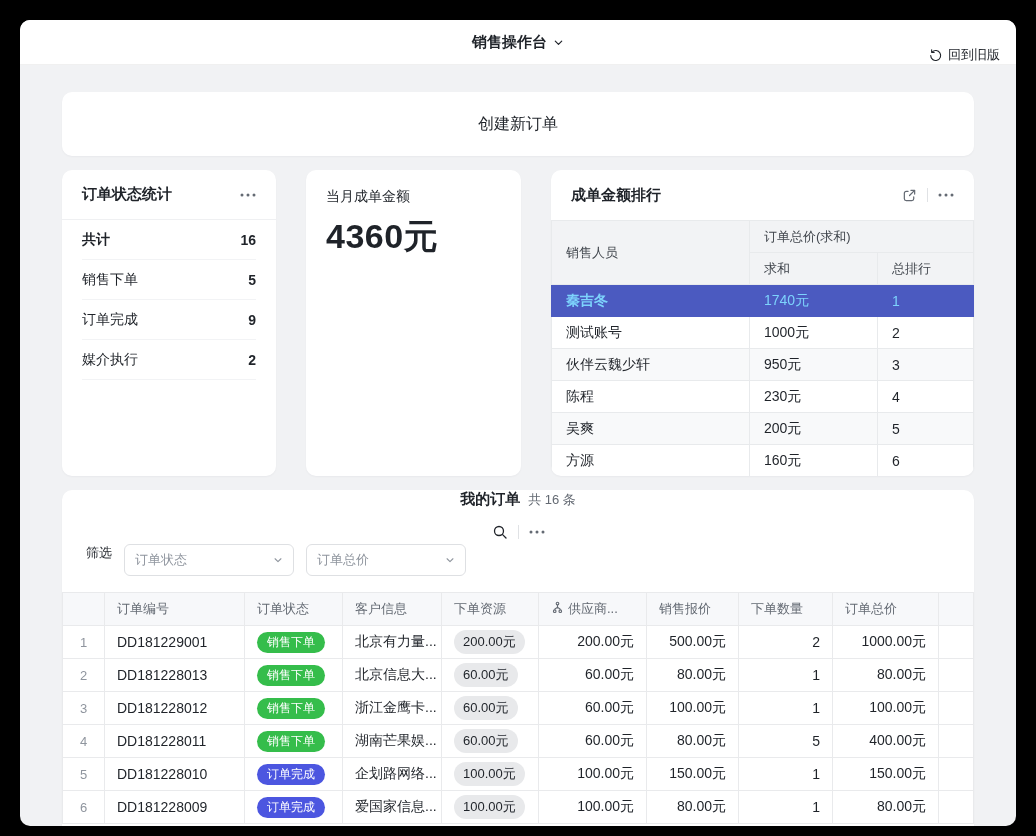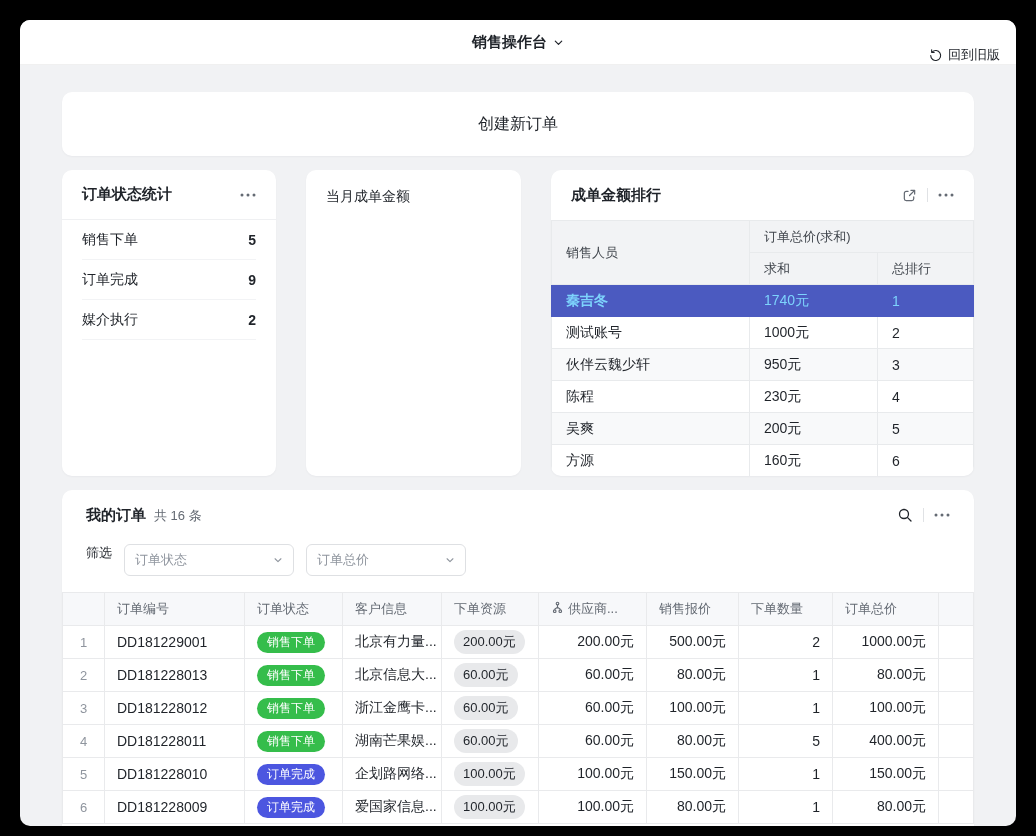--- a/index.html
+++ b/index.html
@@ -58,21 +58,21 @@
     border: 1px solid #e8eaec; padding: 0 14px; height: 32px; text-align: left; font-weight: 400;
   }
   .rank-table thead th { background: #f2f3f5; color: #41464d; font-size: 13px; }
   .rank-table tbody tr:nth-child(odd):not(.highlight) td { background: #f8f9fa; }
   .rank-table tr.highlight td {
     background: var(--highlight-row, #4B5AC0); border-color: var(--highlight-row, #4B5AC0); color: #7dd3fc;
   }
   .rank-table tr.highlight td:first-child { font-weight: 700; }
   
   .orders-card { height: 348px; display: flex; flex-direction: column; }
-  .orders-card .card-head { padding: 0 24px; }
+  .orders-card .card-head { padding: 0 24px; flex-direction: column; }
   .orders-card h2 { display: flex; align-items: baseline; }
   .orders-card h2 .count { font-weight: 400; font-size: 13px; color: #646a73; margin-left: 8px; }
   .filter-row { display: flex; gap: 12px; padding: 4px 24px 16px; }
   .filter-label { font-size: 13px; }
   .select {
     width: 170px; height: 32px; border: 1px solid #dee0e3; border-radius: 6px;
     display: flex; align-items: center; justify-content: space-between;
     padding: 0 10px; font-size: 13px; color: #8f959e; background: #fff; cursor: pointer;
   }
   .select:nth-of-type(2) { width: 160px; }
@@ -127,37 +127,42 @@
           <h2>订单状态统计</h2>
           <span class="icon-btn">
             <svg width="16" height="4" viewBox="0 0 16 4">
                 <circle cx="2" cy="2" r="1.5" fill="#646a73"></circle>
                 <circle cx="8" cy="2" r="1.5" fill="#646a73"></circle>
                 <circle cx="14" cy="2" r="1.5" fill="#646a73"></circle>
               </svg>
           </span>
         </div>
         <ul class="status-list">
+            <li class="total">
+              <span>共计</span>
+              <span class="val">16</span>
+            </li>
             <li>
               <span>销售下单</span>
               <span class="val">5</span>
             </li>
             <li>
               <span>订单完成</span>
               <span class="val">9</span>
             </li>
             <li>
               <span>媒介执行</span>
               <span class="val">2</span>
             </li>
           </ul>
       </section>
 
       <section class="card amount-card">
         <div class="amount-title">当月成单金额</div>
+        <div class="amount-value">4360元</div>
       </section>
 
       <section class="card ranking-card">
         <div class="card-head">
           <h2>成单金额排行</h2>
           <div class="head-icons">
             <span class="icon-btn">
               <svg width="15" height="15" viewBox="0 0 16 16" fill="none" stroke="#646a73" stroke-width="1.3" stroke-linecap="round" stroke-linejoin="round">
                   <path d="M6.5 3.5H4.5A2 2 0 0 0 2.5 5.5v6a2 2 0 0 0 2 2h6a2 2 0 0 0 2-2V9.5"></path>
                   <path d="M9.5 2.5h4v4"></path>

